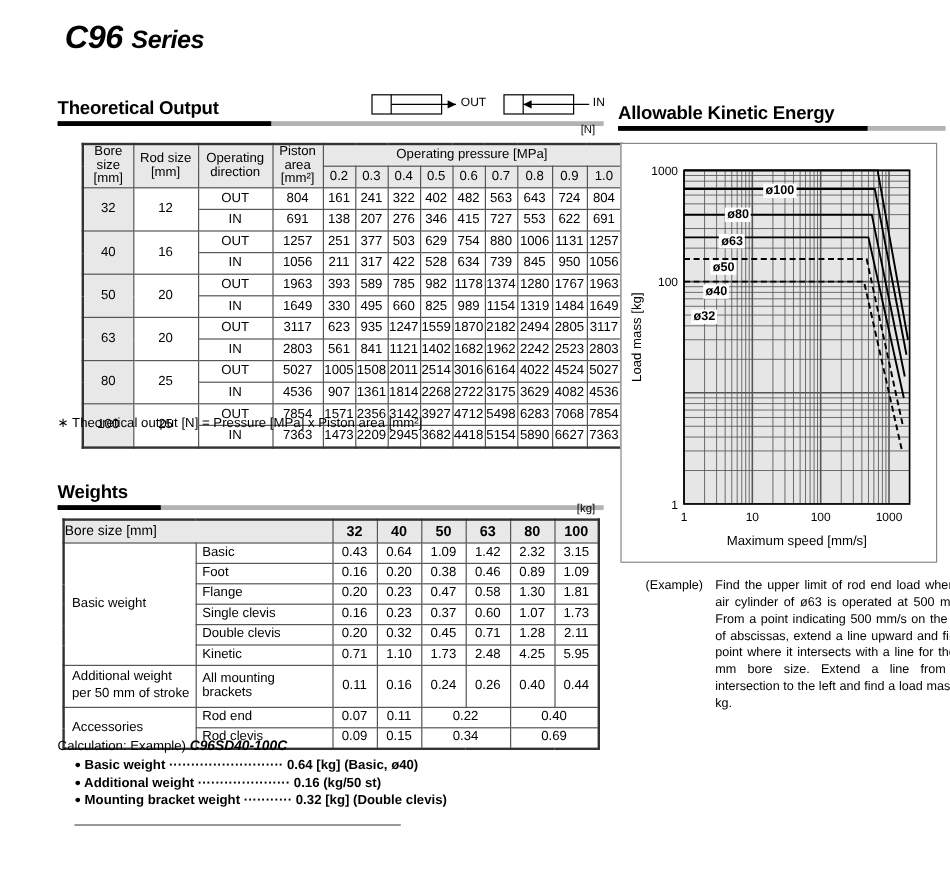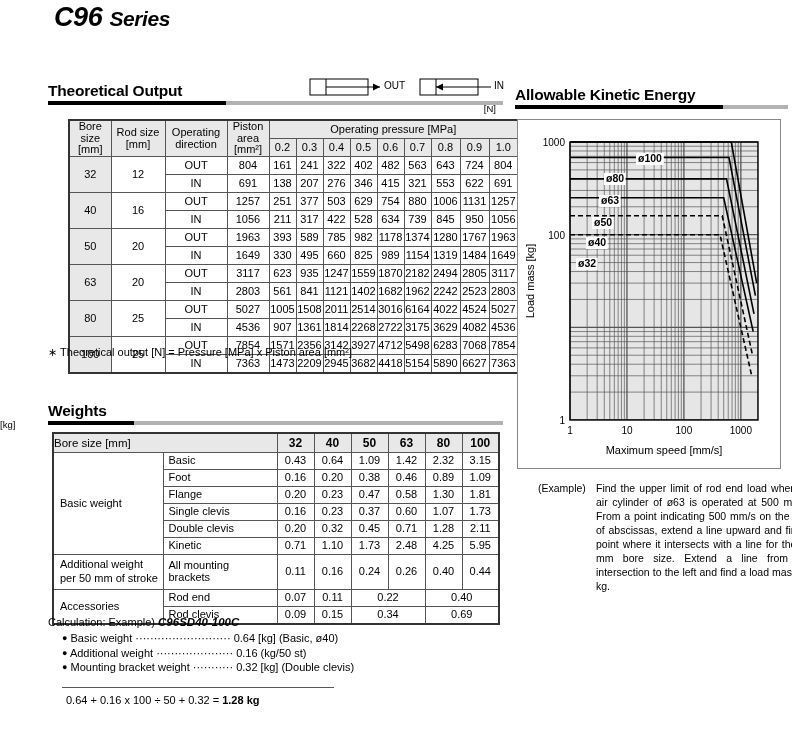--- a/index.html
+++ b/index.html
@@ -18,21 +18,21 @@
   .page {
     position: relative;
     width: 792px;
     height: 745px;
   }
 
   
   .series-title {
     position: absolute;
     left: 54px;
-    top: 2px;
+    top: 16px;
     font-size: 27px;
     font-weight: bold;
     font-style: italic;
     letter-spacing: -0.4px;
     white-space: nowrap;
   }
   .series-title .sub {
     font-size: 21px;
     font-weight: bold;
     font-style: italic;
@@ -171,20 +171,21 @@
     width: 340px;
     font-size: 11px;
     line-height: 1.32;
   }
   .calc .ttl { white-space: nowrap; }
   .calc .ttl b { font-size: 11.5px; font-style: italic; }
   .calc ul {
     list-style: none;
     margin: 1px 0 12px 0;
     padding-left: 14px;
+    font-weight: bold;
   }
   .calc li {
     white-space: nowrap;
     font-size: 11px;
   }
   .calc li .dot {
     font-size: 9px;
     vertical-align: 1px;
   }
   .calc .dots { letter-spacing: 0px; }
@@ -317,21 +318,21 @@
           <td class="numcell">804</td>
         </tr>
         <tr>
           <td>IN</td>
           <td>691</td>
           <td class="numcell">138</td>
           <td class="numcell">207</td>
           <td class="numcell">276</td>
           <td class="numcell">346</td>
           <td class="numcell">415</td>
-          <td class="numcell">321</td>
+          <td class="numcell">727</td>
           <td class="numcell">553</td>
           <td class="numcell">622</td>
           <td class="numcell">691</td>
         </tr>
         <tr>
           <td rowspan="2" class="bore-cell">40</td>
           <td rowspan="2">16</td>
           <td>OUT</td>
           <td>1257</td>
           <td class="numcell">251</td>
@@ -473,21 +474,21 @@
   </table>
 
   <div class="note-theo">
     <span class="star">∗</span>
     <span>Theoretical output [N] = Pressure [MPa] x Piston area [mm²]</span>
   </div>
 
   <div class="sec-head" style="left:48px; top:402px;">Weights</div>
   <div class="sec-rule rule-weights"></div>
 
-  <div class="unit-kg" style="left:0; top:419px; width:496px; text-align:left;">[kg]</div>
+  <div class="unit-kg" style="left:0; top:419px; width:496px; text-align:right;">[kg]</div>
 
   <table class="grid outer" id="weights-table">
     <colgroup>
       <col style="width:110px">
         <col style="width:114px">
       <col style="width:37px">
         <col style="width:37px">
         <col style="width:37px">
       <col style="width:37px">
         <col style="width:37px">
@@ -590,23 +591,20 @@
     <div class="ttl">
       <span>Calculation: Example)</span>
       <b>C96SD40-100C</b>
     </div>
     <ul id="calc-list">
         <li><span class="dot">●</span> <span>Basic weight</span> <span class="dots">··························</span> <span>0.64 [kg] (Basic, ø40)</span></li>
         <li><span class="dot">●</span> <span>Additional weight</span> <span class="dots">·····················</span> <span>0.16 (kg/50 st)</span></li>
         <li><span class="dot">●</span> <span>Mounting bracket weight</span> <span class="dots">···········</span> <span>0.32 [kg] (Double clevis)</span></li>
       </ul>
     <div class="rule-line"></div>
-    <div class="result">
-      <span>0.64 + 0.16 x 100 ÷ 50 + 0.32 = </span><b>1.28 kg</b>
-    </div>
   </div>
 
   <div class="sec-head" style="left:515px; top:86px;">Allowable Kinetic Energy</div>
   <div class="sec-rule rule-ake"></div>
 
   <div class="chart-box">
     <svg class="chart-svg" id="chart-svg" width="262" height="348" viewBox="0 0 262 348">
         <rect x="52" y="22" width="188" height="278" fill="#e6e6e6"></rect>
         <g>
           <line x1="52" y1="22" x2="52" y2="300" stroke="#555" stroke-width="1.3"></line>

